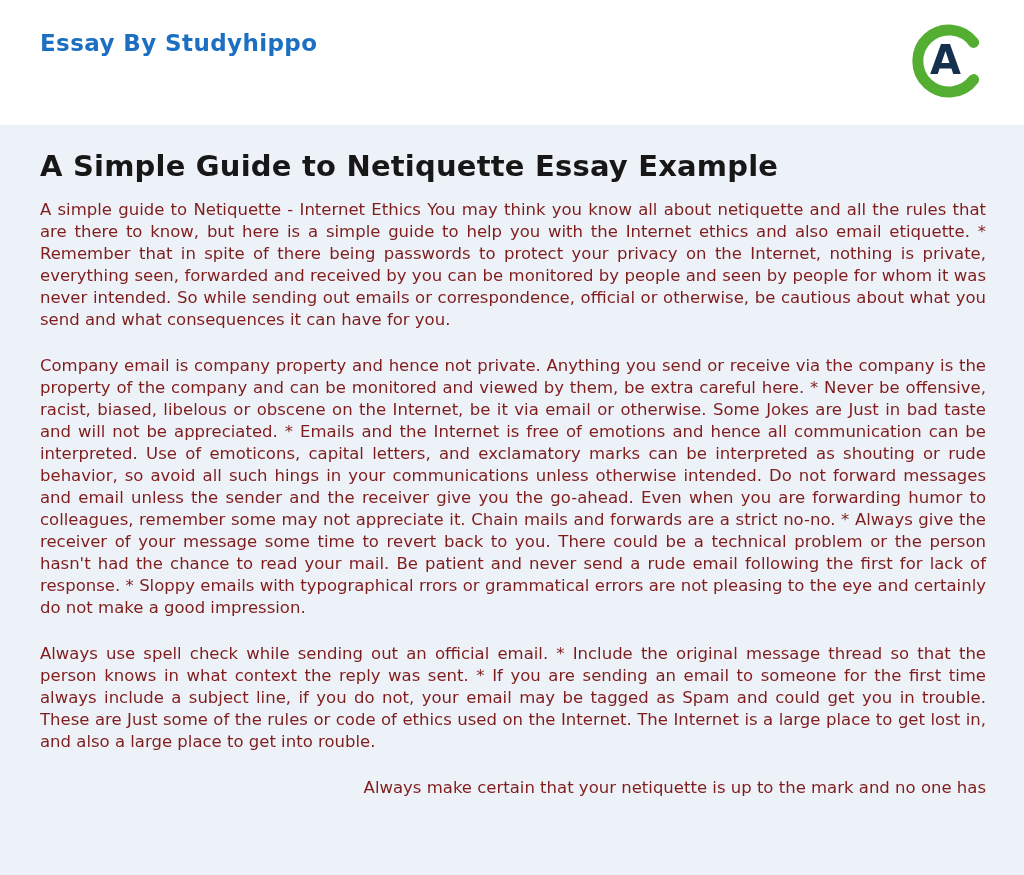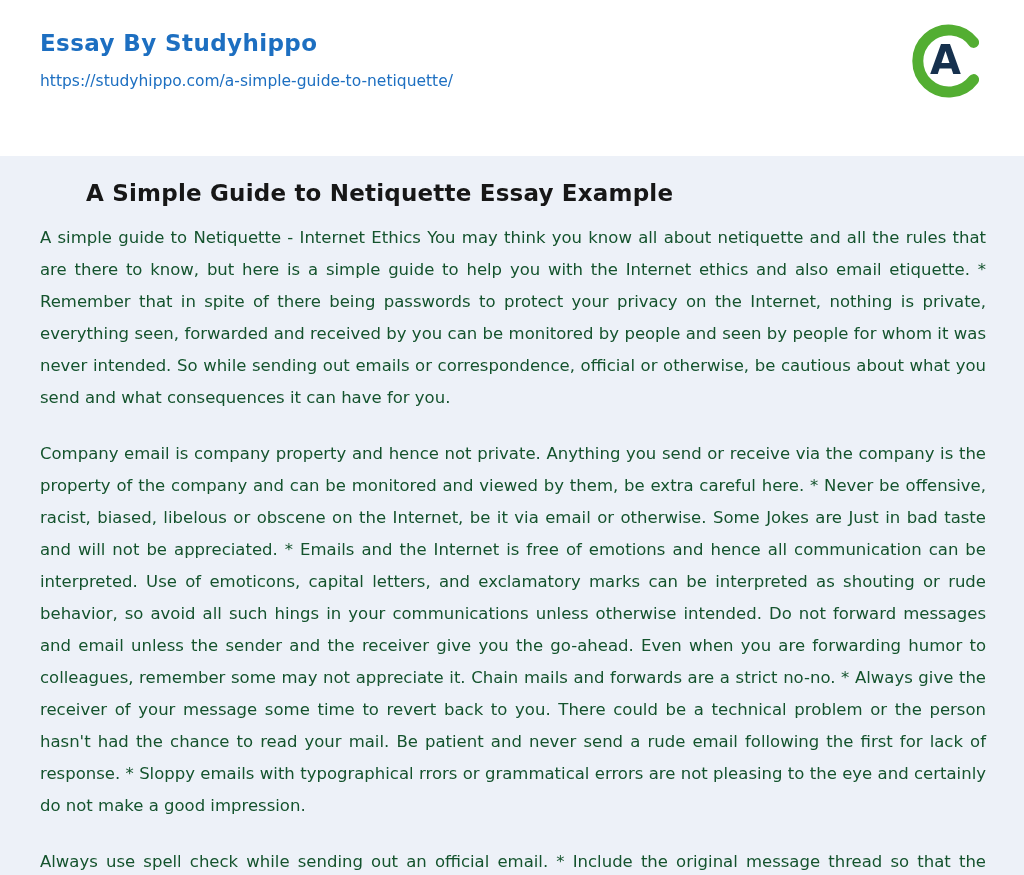--- a/index.html
+++ b/index.html
@@ -3,21 +3,21 @@
 <meta charset="utf-8">
 <style>
   * { margin: 0; padding: 0; box-sizing: border-box; }
   html, body { width: 1024px; height: 875px; overflow: hidden; }
   body {
     font-family: "DejaVu Sans", "Liberation Sans", sans-serif;
     background: #ffffff;
   }
   .header {
     background: #ffffff;
-    height: 156px;
+    height: 125px;
     padding: 30px 38px 0 40px;
     display: flex;
     justify-content: space-between;
     align-items: flex-start;
   }
   .site-title {
     color: #1d6fc1;
     font-size: 23px;
     font-weight: 700;
     letter-spacing: 0.4px;
@@ -36,44 +36,42 @@
     margin-top: -8px;
     flex-shrink: 0;
   }
   .content {
     background: #edf1f8;
     height: 750px;
     padding: 24px 38px 0 40px;
   }
   .essay-title {
     color: #171717;
-    font-size: 23px;
+    font-size: 29px;
     font-weight: 700;
     letter-spacing: 0.2px;
     margin-bottom: 16px;
-    margin-left: 46px;
   }
   .content p {
-    color: #14532d;
+    color: #7f1d1d;
     font-size: 16.5px;
-    line-height: 32px;
+    line-height: 22px;
     text-align: justify;
     margin-bottom: 24px;
   }
   .content p:last-child { text-align: right; }
 </style>
 </head>
 <body>
 
 <div class="page">
 
   <header class="header">
     <div class="header-text">
       <h1 class="site-title">Essay By Studyhippo</h1>
-      <a class="site-url">https://studyhippo.com/a-simple-guide-to-netiquette/</a>
     </div>
     <div class="logo">
       <svg viewBox="0 0 78 78" width="78" height="78" aria-hidden="true">
         <path d="M 65.6 57.6 A 31 31 0 1 1 65.6 20.4" fill="none" stroke="#53ae32" stroke-width="11" stroke-linecap="round"></path>
         <text x="22" y="52" font-family="DejaVu Sans, Liberation Sans, sans-serif" font-size="40" font-weight="700" fill="#16314e">A</text>
       </svg>
     </div>
   </header>
 
   <main class="content">

